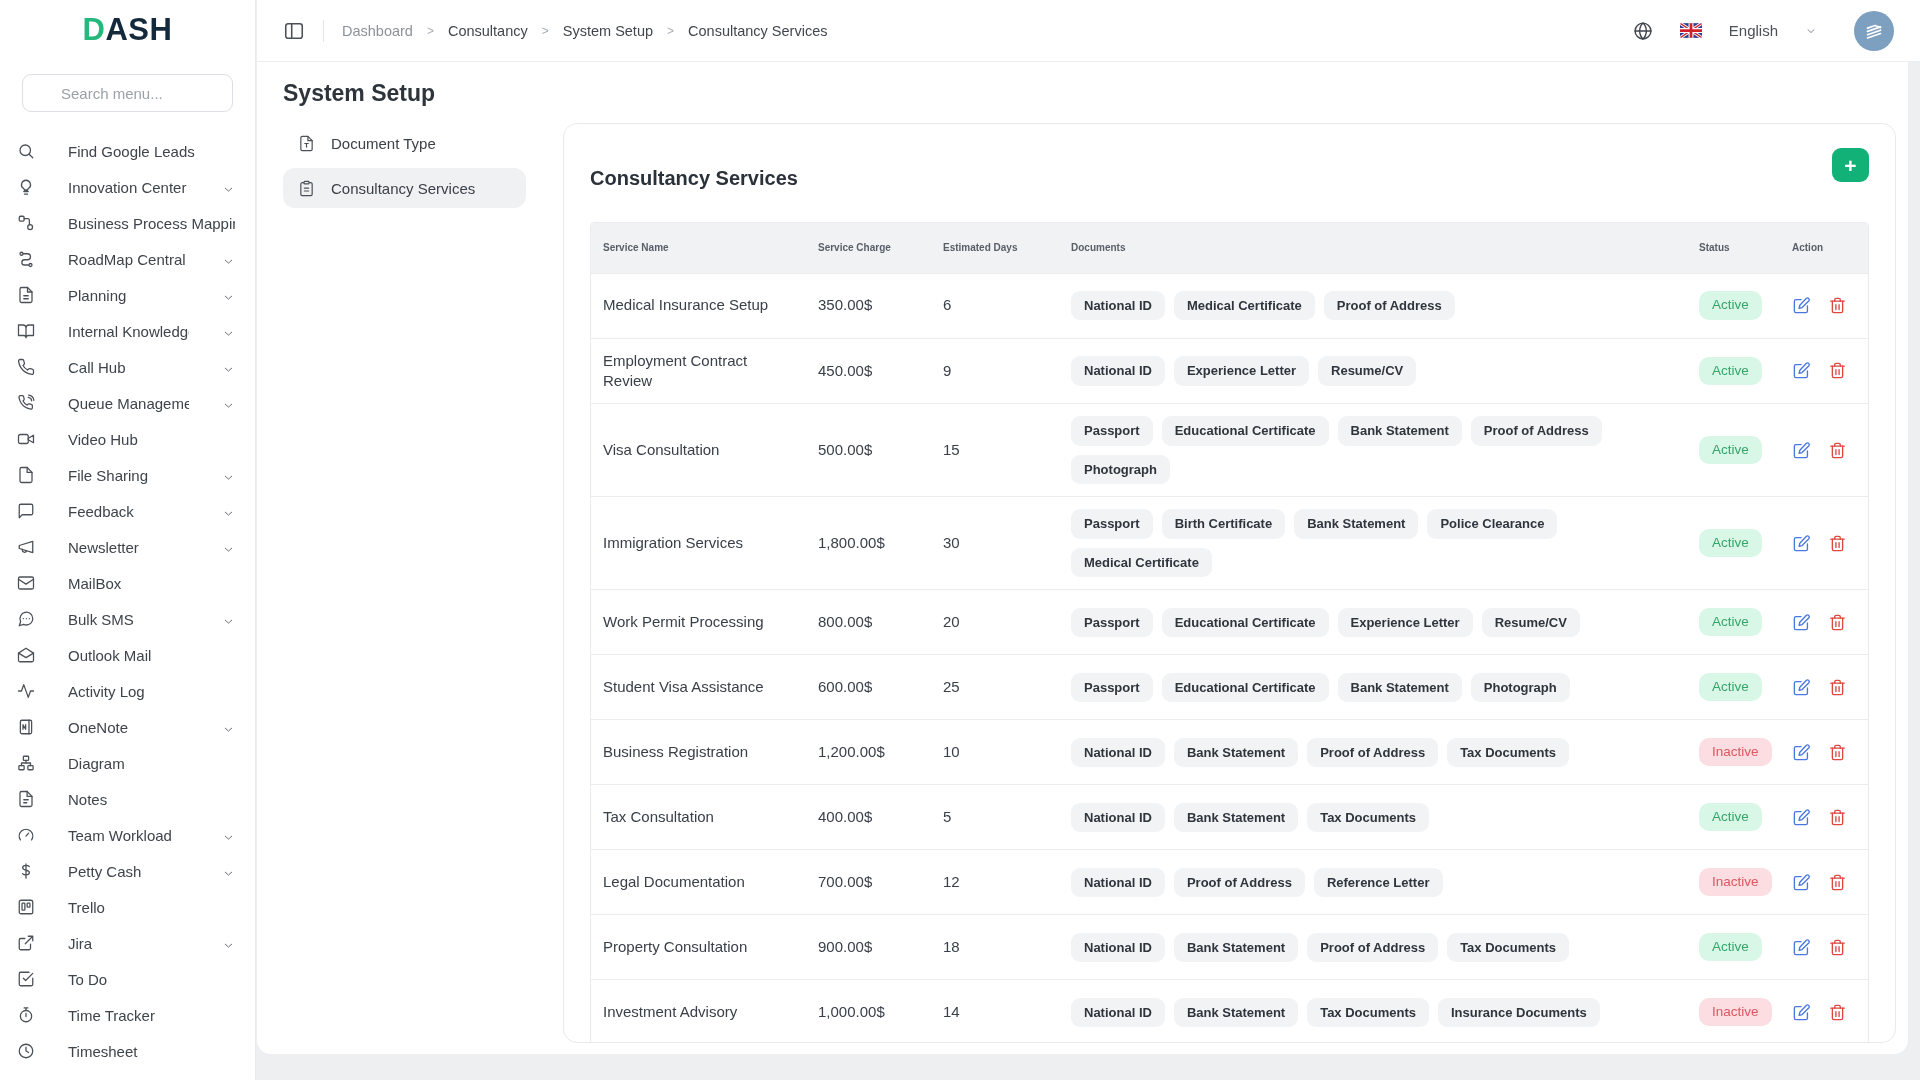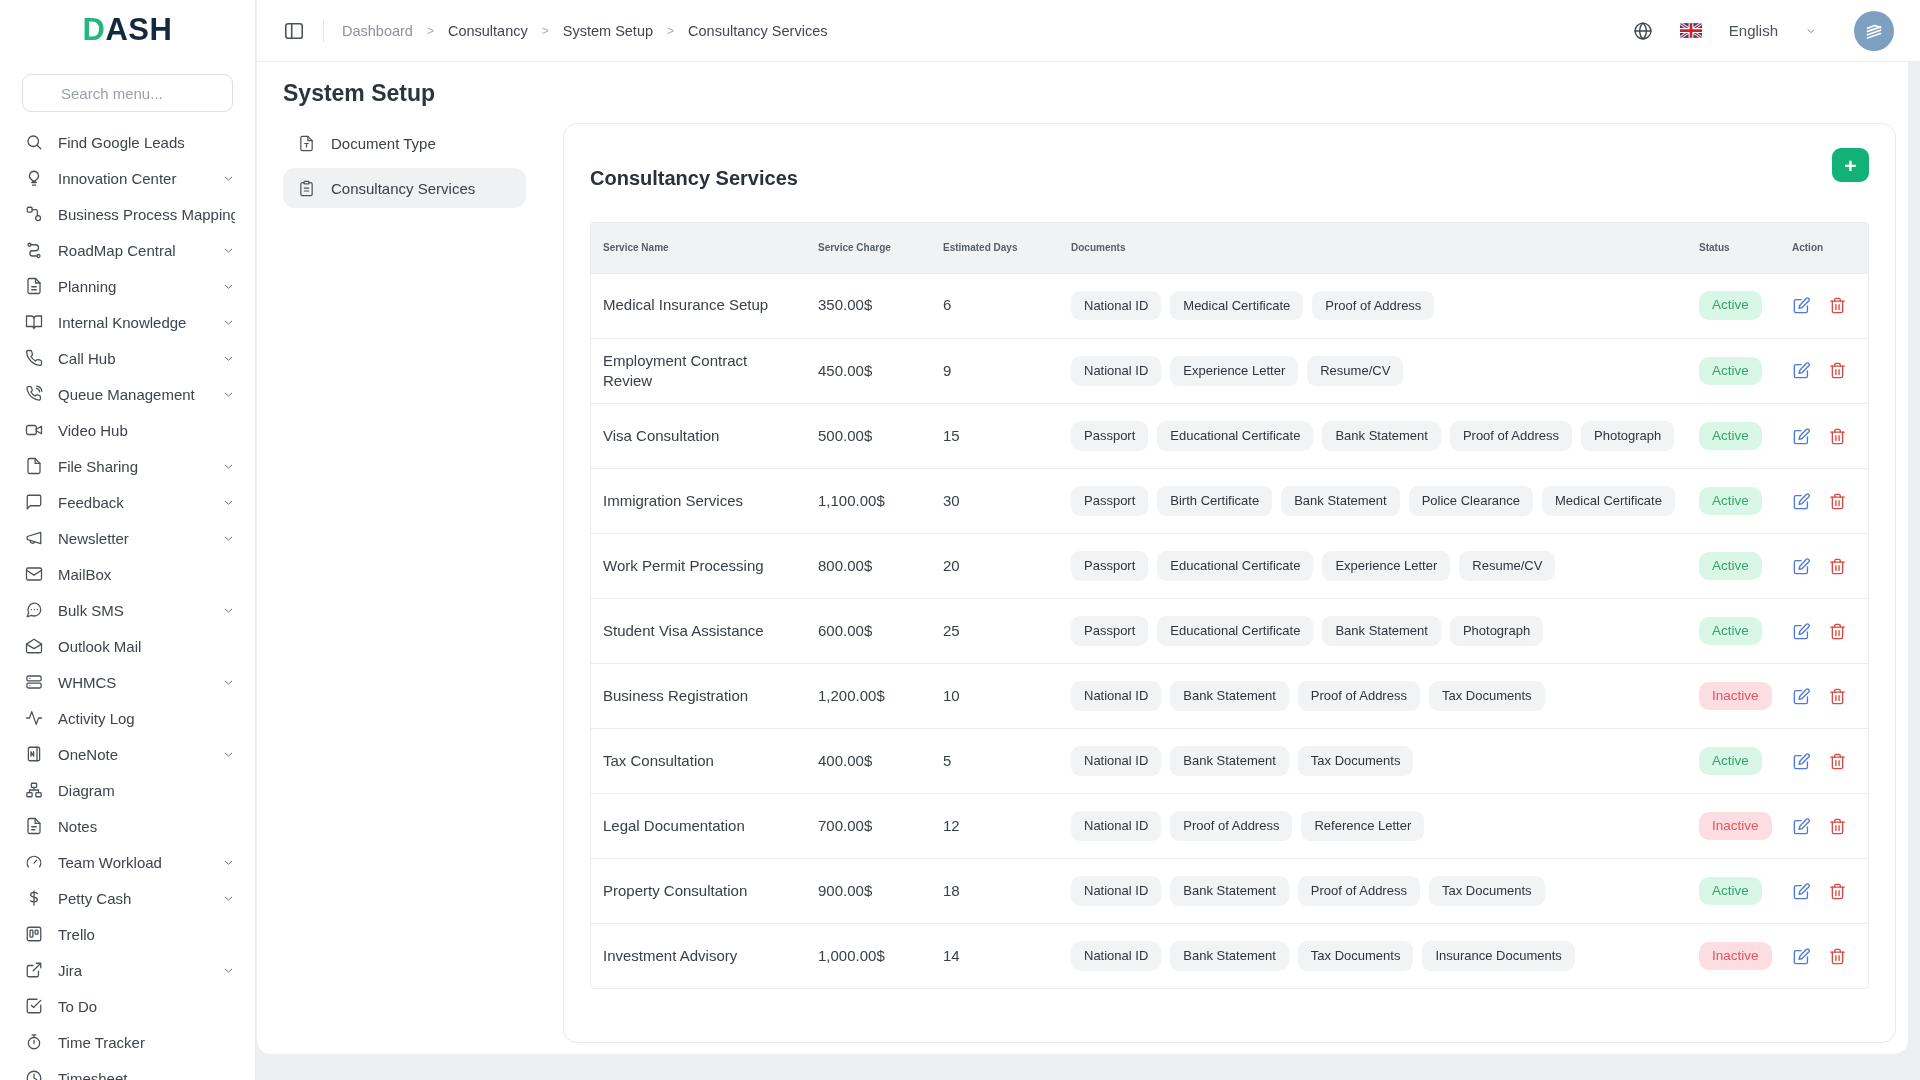--- a/index.html
+++ b/index.html
@@ -16,21 +16,21 @@
 
   
   .sidebar{position:absolute;left:0;top:0;width:256px;height:1080px;background:#fff;border-right:1px solid #e9ebee;z-index:3;overflow:hidden}
   .logo{height:60px;display:flex;align-items:center;justify-content:center;font-size:31px;font-weight:800;letter-spacing:.5px;cursor:default}
   .logo .d{color:var(--logo-green)} .logo .rest{color:var(--logo-navy)}
   .search-wrap{margin:14px 22px 12px;position:relative}
   .search-wrap input{width:100%;height:38px;border:1.5px solid #dce0e4;border-radius:9px;padding:0 12px 0 38px;font-size:15px;color:#444;outline:none;background:#fff}
   .search-wrap input::placeholder{color:#9aa1a8}
   .search-ic{position:absolute;left:11px;top:9px;width:19px;height:19px;color:#6c7278}
   .menu{margin-top:10px}
-  .s-item{height:36px;display:flex;align-items:center;gap:15px;padding:0 20px 0 25px;cursor:pointer}
+  .s-item{height:36px;display:flex;align-items:flex-end;gap:33px;padding:0 20px 0 17px;cursor:pointer}
   .s-item .ic{width:18px;height:18px;color:#4b5158;flex:none}
   .s-item .lbl{font-size:15px;color:#3e444c;white-space:nowrap;flex:1;overflow:hidden}
   .s-item .chev{width:13px;height:13px;color:#5b6168;flex:none}
 
   
   .header{position:absolute;left:257px;top:0;right:0;height:62px;background:#fff;border-bottom:1px solid #eceef0;display:flex;align-items:center;padding:9px 26px}
   .tgl{width:22px;height:22px;color:#4b5158;background:none;border:none;padding:0;cursor:pointer}
   .hdr-div{width:1px;height:22px;background:#e4e7ea;margin:0 18px}
   .crumbs{display:flex;align-items:center;gap:14px;font-size:14.5px}
   .crumb{color:#41474f;cursor:pointer}
@@ -56,21 +56,21 @@
   .panel-title{font-size:20px;font-weight:600;color:#2b313a}
   .add-btn{position:absolute;top:24px;right:26px;width:37px;height:34px;border:none;border-radius:9px;background:var(--accent);color:#fff;font-size:21px;font-weight:600;cursor:pointer;line-height:1}
 
   .table{margin-top:32px;border:1px solid #e9ebee;border-radius:4px}
   .tr{display:grid;grid-template-columns:215px 125px 128px 1fr 93px 88px;align-items:center}
   .thead{background:#f0f2f4;min-height:50px;border-radius:3px 3px 0 0}
   .th{font-size:10px;font-weight:600;color:#585f68;padding:8px 10px 8px 12px;line-height:1.3}
   .row{border-top:1px solid #eaecee;min-height:65px}
   .td{font-size:15px;color:#394049;padding:12px 10px 12px 12px;line-height:1.35}
   .docs{display:flex;flex-wrap:wrap;gap:9px}
-  .pill{background:#f2f3f5;border-radius:9px;padding:6px 13px;font-size:13px;font-weight:400;color:#2f353d;white-space:nowrap}
+  .pill{background:#f2f3f5;border-radius:9px;padding:6px 13px;font-size:13px;font-weight:700;color:#2f353d;white-space:nowrap}
   .badge{display:inline-block;border-radius:10px;padding:5px 13px;font-size:13.5px}
   .badge.active{background:var(--active-bg);color:var(--active-text)}
   .badge.inactive{background:var(--inactive-bg);color:var(--inactive-text)}
   .acts{display:flex;gap:17px;align-items:center}
   .abtn{background:none;border:none;padding:0;width:19px;height:19px;cursor:pointer;color:#888}
   .abtn.edit{color:var(--edit-blue)}
   .abtn.del{color:var(--delete-red)}
 </style>
 </head>
 <body>
@@ -260,35 +260,20 @@
         </span>
       </div>
       <div class="s-item">
         <span class="ic">
           <svg viewBox="0 0 24 24" fill="none" stroke="currentColor" stroke-width="1.7" stroke-linecap="round" stroke-linejoin="round">
             <path d="M2 9.5L12 3l10 6.5V19a2 2 0 0 1-2 2H4a2 2 0 0 1-2-2z"></path>
             <path d="M2 9.5l10 6 10-6"></path>
           </svg>
         </span>
         <span class="lbl">Outlook Mail</span>
-      </div>
-      <div class="s-item">
-        <span class="ic">
-          <svg viewBox="0 0 24 24" fill="none" stroke="currentColor" stroke-width="1.7" stroke-linecap="round" stroke-linejoin="round">
-            <rect x="2.5" y="4" width="19" height="6.5" rx="2"></rect>
-            <rect x="2.5" y="13.5" width="19" height="6.5" rx="2"></rect>
-            <path d="M6.5 7.2h.01M6.5 16.7h.01"></path>
-          </svg>
-        </span>
-        <span class="lbl">WHMCS</span>
-        <span class="ic chev">
-          <svg viewBox="0 0 24 24" fill="none" stroke="currentColor" stroke-width="1.7" stroke-linecap="round" stroke-linejoin="round">
-            <path d="M6 9.5l6 5.5 6-5.5"></path>
-          </svg>
-        </span>
       </div>
       <div class="s-item">
         <span class="ic">
           <svg viewBox="0 0 24 24" fill="none" stroke="currentColor" stroke-width="1.7" stroke-linecap="round" stroke-linejoin="round">
             <path d="M22 12h-4l-3 8.5L9 3.5 6 12H2"></path>
           </svg>
         </span>
         <span class="lbl">Activity Log</span>
       </div>
       <div class="s-item">
@@ -573,21 +558,21 @@
                     <path d="M3.5 6.5h17"></path>
                     <path d="M8.5 6.5V4.8A1.8 1.8 0 0 1 10.3 3h3.4a1.8 1.8 0 0 1 1.8 1.8v1.7"></path>
                     <path d="M18.5 6.5V19a2 2 0 0 1-2 2h-9a2 2 0 0 1-2-2V6.5"></path>
                     <path d="M10 11v6M14 11v6"></path>
                   </svg>
                 </button>
               </div>
             </div>
             <div class="tr row">
               <div class="td">Immigration Services</div>
-              <div class="td">1,100.00$</div>
+              <div class="td">1,800.00$</div>
               <div class="td">30</div>
               <div class="td docs">
                 <span class="pill">Passport</span>
                 <span class="pill">Birth Certificate</span>
                 <span class="pill">Bank Statement</span>
                 <span class="pill">Police Clearance</span>
                 <span class="pill">Medical Certificate</span>
               </div>
               <div class="td"><span class="badge active">Active</span></div>
               <div class="td acts">

